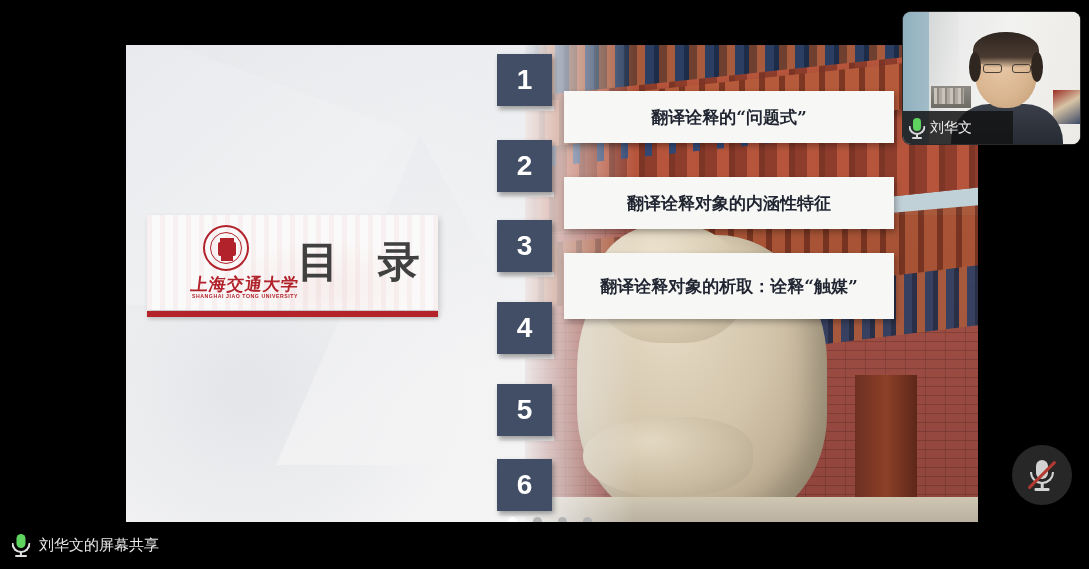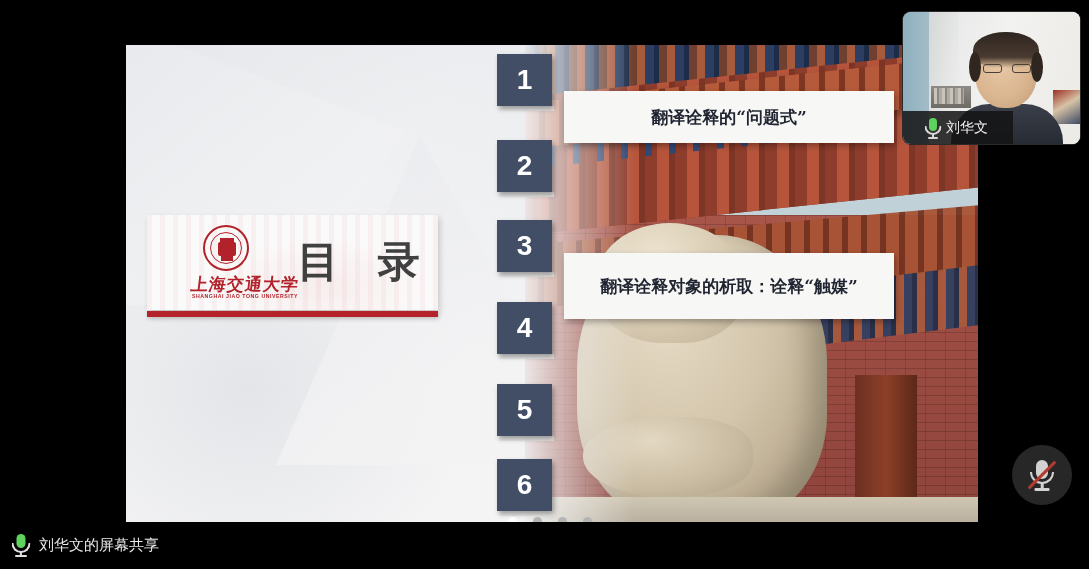--- a/index.html
+++ b/index.html
@@ -131,21 +131,21 @@
   .tglass:before{left:0;} .tglass:after{right:0;}
   .tbody{position:absolute;left:48px;top:92px;width:112px;height:40px;border-radius:38px 38px 0 0;
      background:linear-gradient(180deg,#3a3f49 0%, #272b33 100%);}
   .tshelf{position:absolute;left:28px;top:74px;width:40px;height:22px;
      background:linear-gradient(180deg,#8e8b86,#6e6a64);}
   .tshelf:before{content:"";position:absolute;left:3px;top:2px;width:30px;height:16px;
      background:repeating-linear-gradient(90deg,#c9c4bb 0 3px,#8d8880 3px 5px,#b0aaa2 5px 8px);}
   .tobj{position:absolute;left:150px;top:78px;width:27px;height:34px;
      background:linear-gradient(150deg,#9c2e24 0%, #d7c3a5 45%, #3d4a66 100%);}
   .tnamebar{position:absolute;left:0;bottom:0;width:110px;height:33px;background:rgba(20,20,20,.86);
-     display:flex;align-items:center;padding-left:22px;box-sizing:border-box;}
+     display:flex;align-items:center;padding-left:6px;box-sizing:border-box;}
   .tname{color:#f0f0f0;font-size:14px;margin-left:6px;font-family:"DejaVu Sans",sans-serif;}
 
   
   .mic{position:relative;display:inline-block;}
   .mic .cap{position:absolute;left:50%;transform:translateX(-50%);border-radius:50px;}
   .mic .arc{position:absolute;left:50%;transform:translateX(-50%);border-style:solid;
      border-color:transparent;border-radius:0 0 60px 60px;}
   .mic .stem{position:absolute;left:50%;transform:translateX(-50%);}
   .mic .base{position:absolute;left:50%;transform:translateX(-50%);border-radius:1px;}
 
@@ -199,20 +199,21 @@
 
       <div class="row" style="top:9px">
         <div class="numshadow"></div>
         <div class="num">1</div>
         <div class="label">翻译诠释的“问题式”</div>
       </div>
 
       <div class="row" style="top:95px">
         <div class="numshadow"></div>
         <div class="num">2</div>
+        <div class="label">翻译诠释对象的内涵性特征</div>
       </div>
 
       <div class="row" style="top:175px">
         <div class="numshadow"></div>
         <div class="num">3</div>
         <div class="label two">翻译诠释对象的析取：诠释“触媒”</div>
       </div>
 
       <div class="row" style="top:257px">
         <div class="numshadow"></div>

